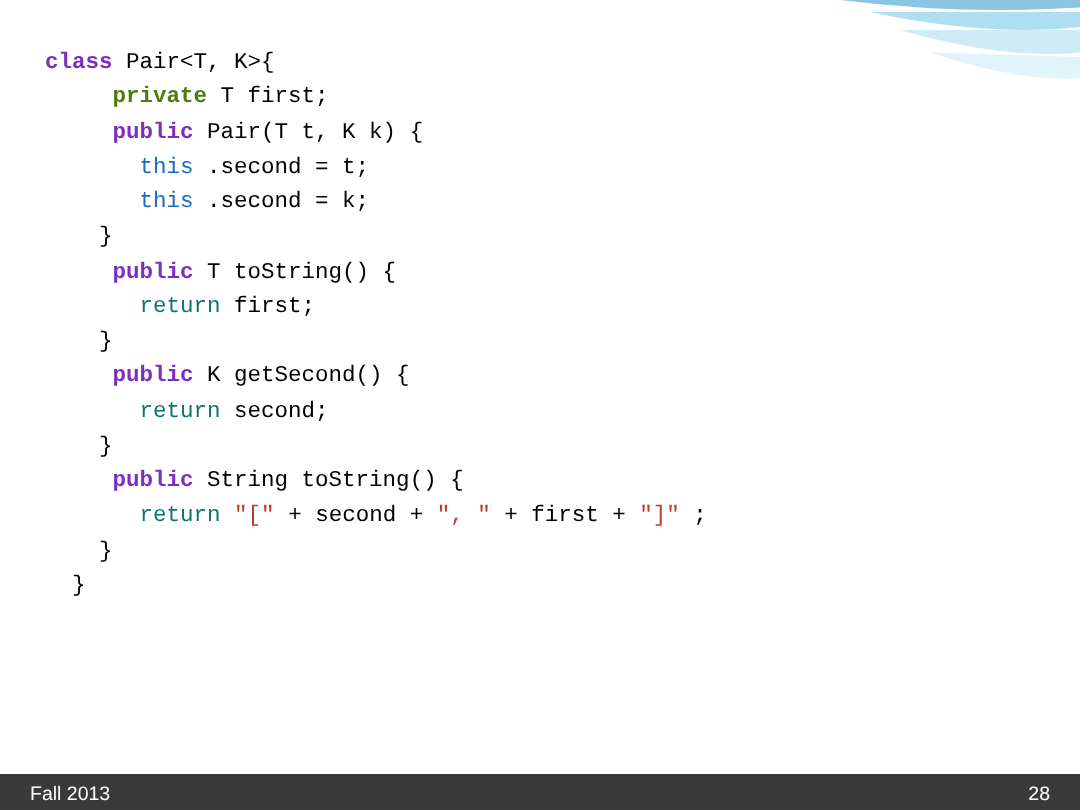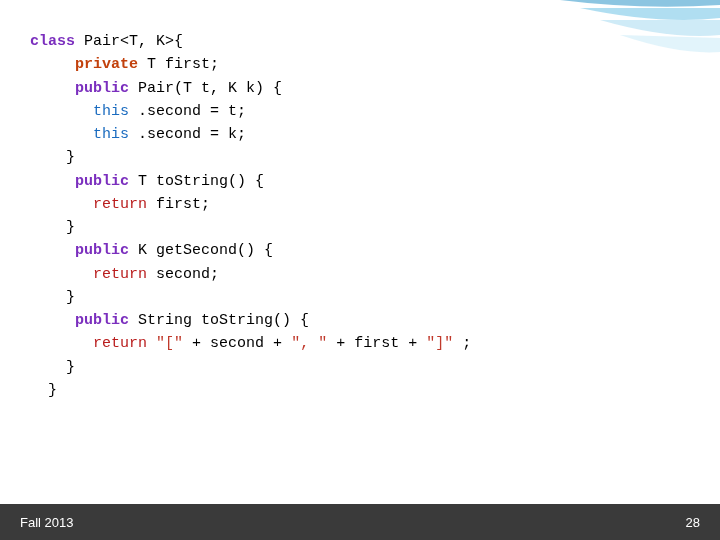--- a/index.html
+++ b/index.html
@@ -38,21 +38,21 @@
       line-height: 1.55;
       color: #000000;
     }
 
     
     .footer {
       position: absolute;
       bottom: 0;
       left: 0;
       right: 0;
-      height: 36px;
+      height: 24px;
       background: #3a3a3a;
       display: flex;
       align-items: center;
       justify-content: space-between;
       padding: 0 20px;
     }
 
     .footer-left {
       color: #ffffff;
       font-family: Arial, sans-serif;
@@ -66,23 +66,23 @@
     }
 
     .footer-right {
       color: #ffffff;
       font-family: Arial, sans-serif;
       font-size: 13px;
     }
 
     
     .hl-this { color: #1a6bbf; }
-    .hl-return { color: #b91c1c; font-family: Liberation Mono, monospace; }
+    .hl-return { color: #0f766e; font-family: Liberation Mono, monospace; }
     .hl-class { color: #7B2FBE; font-weight: bold; }
-    .hl-private { color: #c2410c; font-weight: bold; }
+    .hl-private { color: #4d7c0f; font-weight: bold; }
     .hl-public { color: #7B2FBE; font-weight: bold; }
     .hl-string { color: #c0392b; }
   </style>
 </head>
 <body>
 
 <svg class="deco-top" viewBox="0 0 220 80" xmlns="http://www.w3.org/2000/svg">
   <path d="M 60,0 Q 140,10 220,5 L 220,0 Z" fill="#5bacd4" opacity="0.7"></path>
   <path d="M 80,8 Q 160,25 220,18 L 220,8 Z" fill="#7cc8e8" opacity="0.6"></path>
   <path d="M 100,20 Q 170,40 220,35 L 220,20 Z" fill="#a0d8f0" opacity="0.5"></path>

